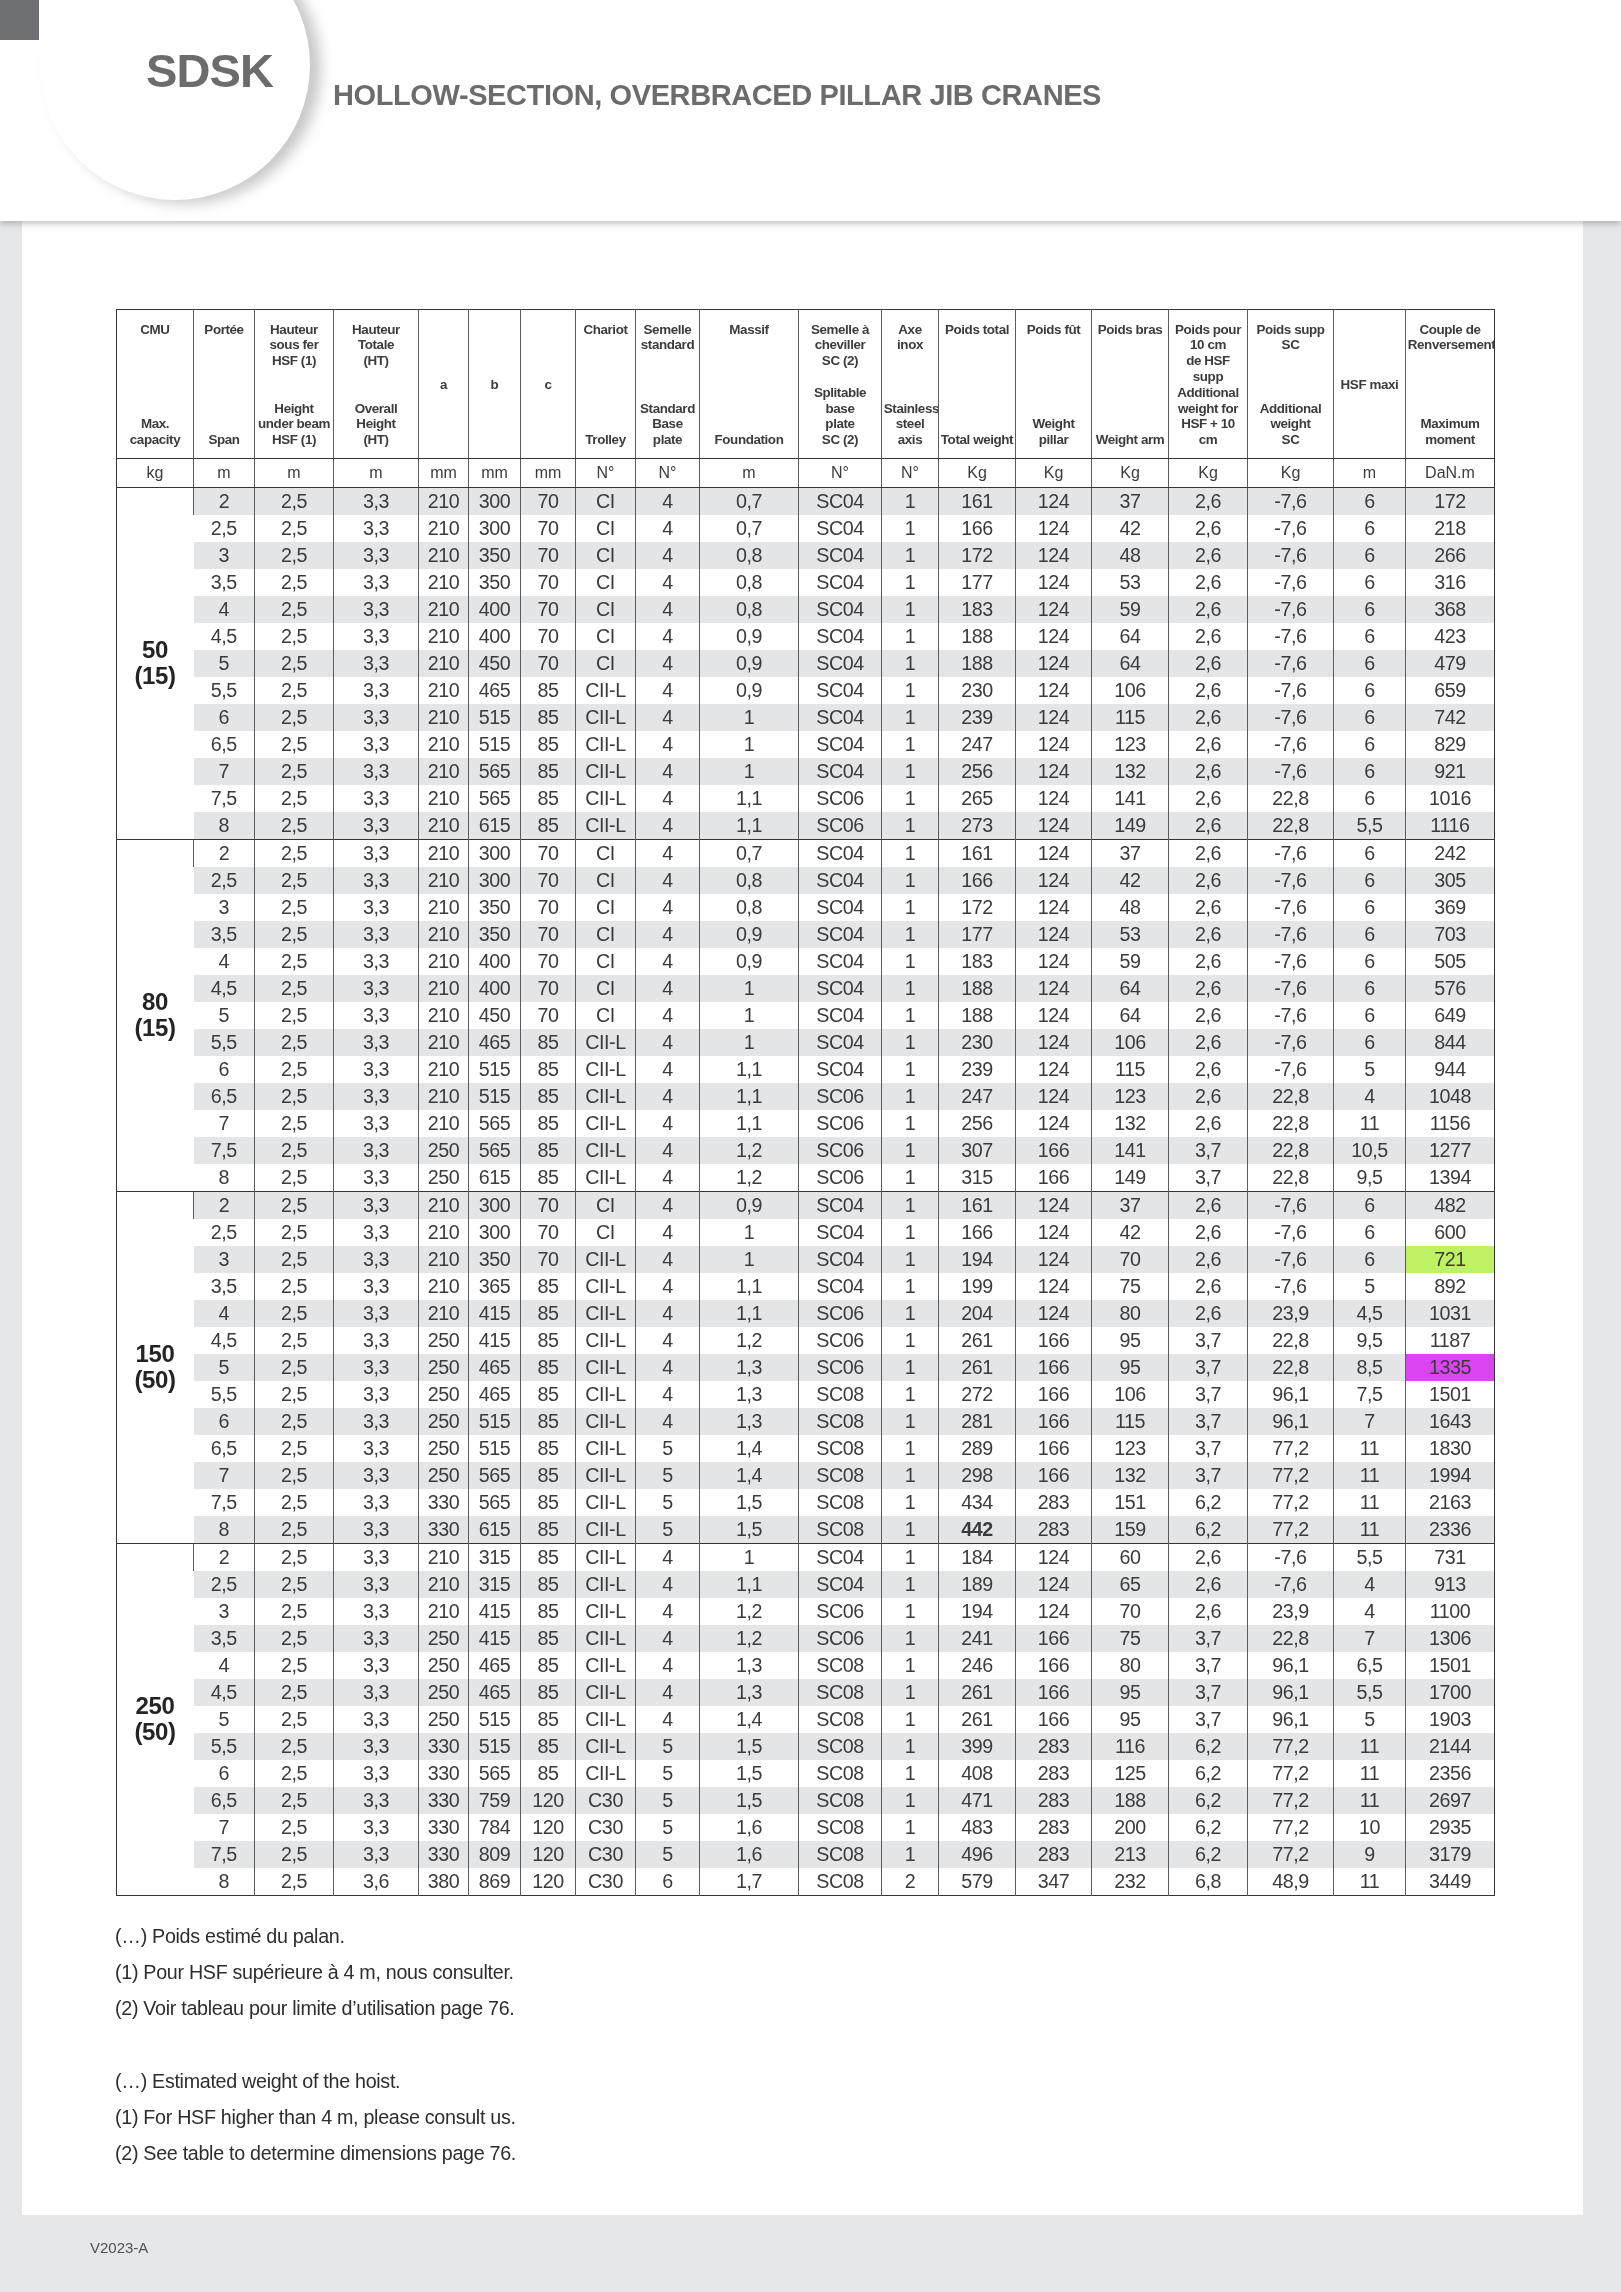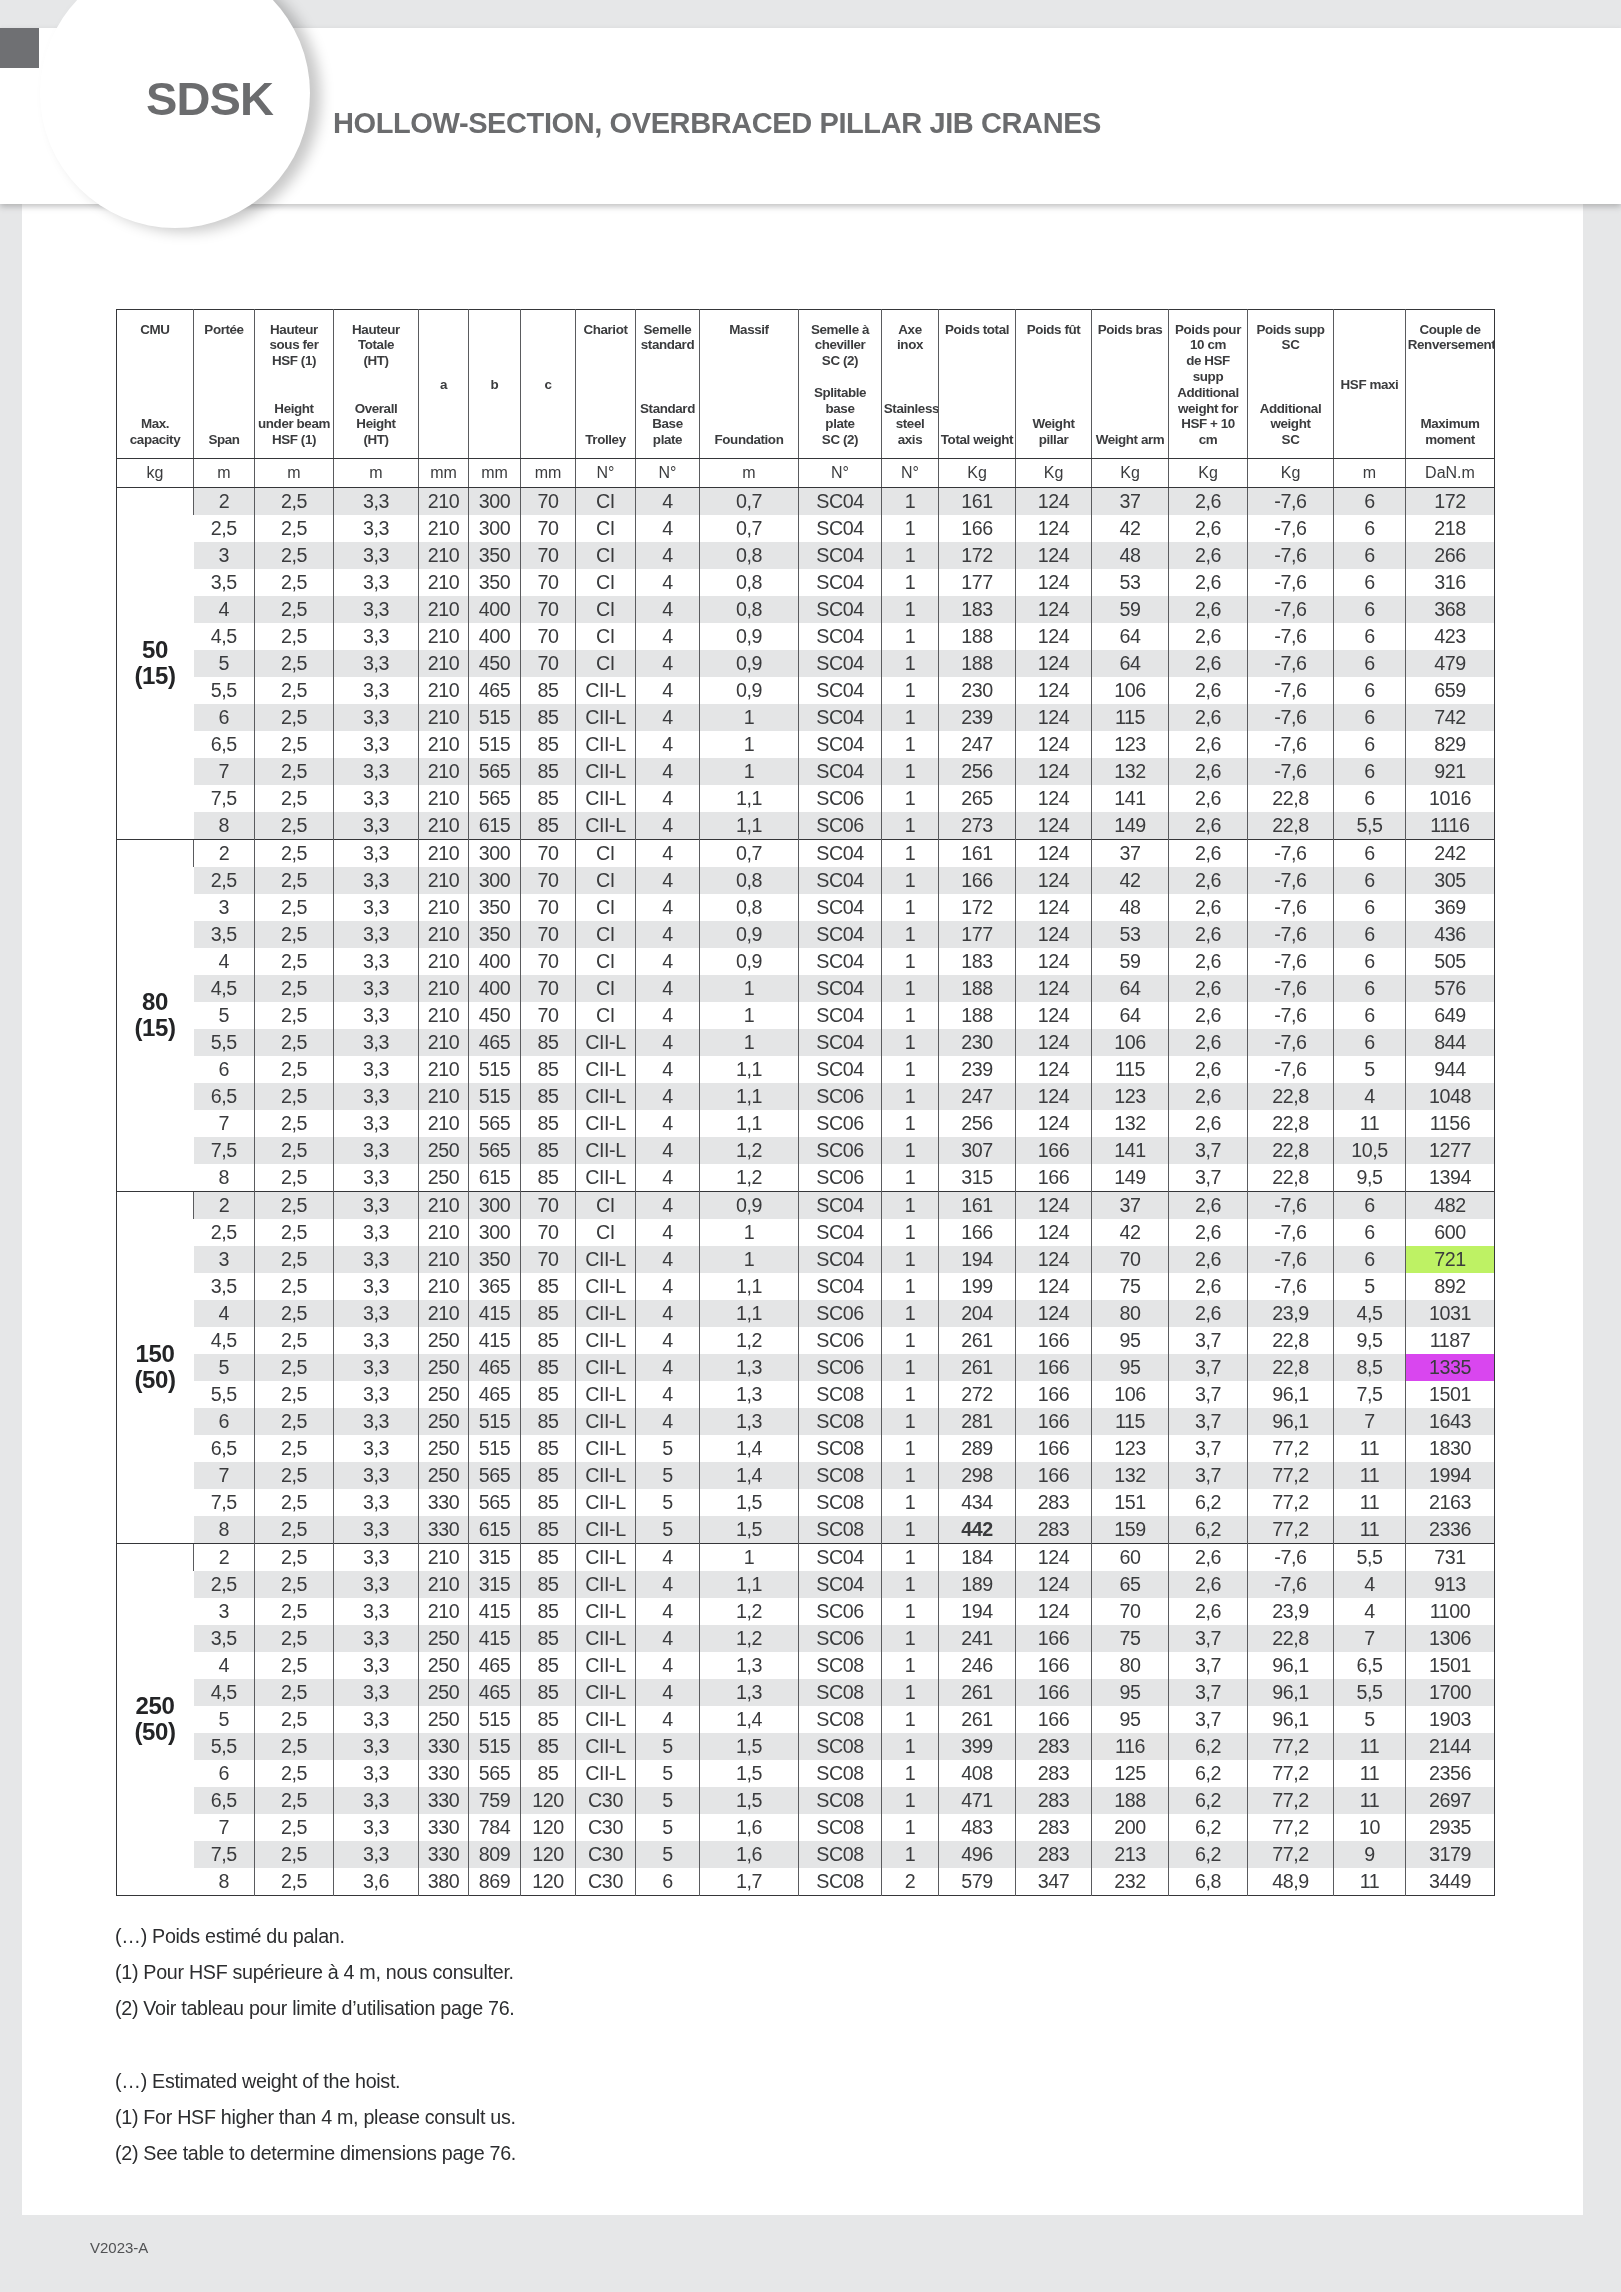--- a/index.html
+++ b/index.html
@@ -1,21 +1,21 @@
 <!DOCTYPE html>
 <html style="font-size:14.3px"><head>
 <meta charset="utf-8">
 <style>
   html,body{margin:0;padding:0;}
   body{width:1621px;height:2293px;background:#e6e7e8;font-family:"Liberation Sans",sans-serif;}
   #canvas{position:relative;width:1621px;height:2293px;overflow:hidden;background:#e6e7e8;}
 
   
-  .header-band{position:absolute;left:0;top:0;width:1621px;height:176px;background:#ffffff;
-    box-shadow:0 2.7px 6.3px rgba(90,90,92,.4);z-index:3;margin-top:28px;}
+  .header-band{position:absolute;left:0;top:0;width:1621px;height:221px;background:#ffffff;
+    box-shadow:0 2.7px 6.3px rgba(90,90,92,.4);z-index:3;}
   .corner-square{position:absolute;left:0;top:0;width:39px;height:40px;background:#6f7073;}
   .logo-circle{position:absolute;left:40px;top:-70px;width:270px;height:270px;border-radius:50%;
     background:#ffffff;box-shadow:10.7px 3.6px 14.3px rgba(0,0,0,.22);}
   .logo-text{position:absolute;left:146px;top:43px;font-size:47px;font-weight:bold;
     letter-spacing:-0.9px;color:#6b6c6e;}
   .page-title{position:absolute;left:333px;top:79px;font-size:29px;font-weight:bold;
     letter-spacing:-0.4px;color:#6b6c6e;white-space:nowrap;}
 
   
   .page-body{position:absolute;left:21.5px;top:204px;width:1561px;height:2011px;background:#ffffff;z-index:1;}
@@ -586,21 +586,21 @@
             <td style="background: rgb(228, 229, 230);">4</td>
             <td style="background: rgb(228, 229, 230);">0,9</td>
             <td style="background: rgb(228, 229, 230);">SC04</td>
             <td style="background: rgb(228, 229, 230);">1</td>
             <td style="background: rgb(228, 229, 230);">177</td>
             <td style="background: rgb(228, 229, 230);">124</td>
             <td style="background: rgb(228, 229, 230);">53</td>
             <td style="background: rgb(228, 229, 230);">2,6</td>
             <td style="background: rgb(228, 229, 230);">-7,6</td>
             <td style="background: rgb(228, 229, 230);">6</td>
-            <td style="background: rgb(228, 229, 230);">436</td>
+            <td style="background: rgb(228, 229, 230);">703</td>
           </tr>
           <tr>
             <td>4</td>
             <td>2,5</td>
             <td>3,3</td>
             <td>210</td>
             <td>400</td>
             <td>70</td>
             <td>CI</td>
             <td>4</td>

